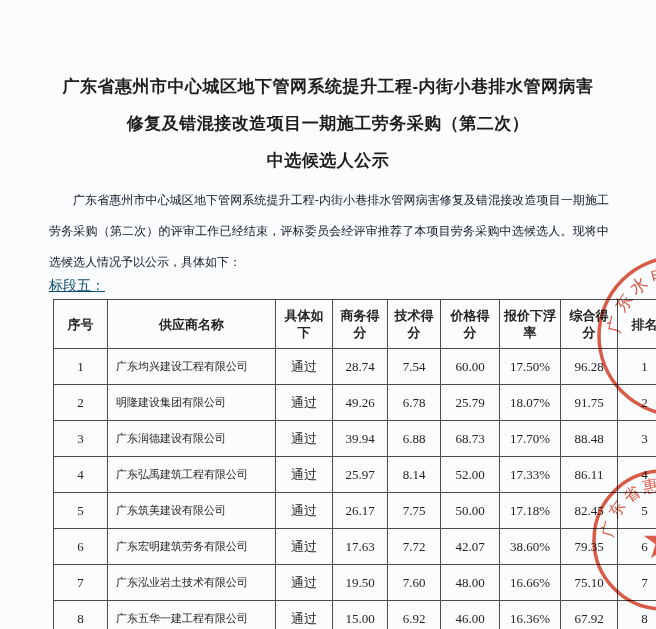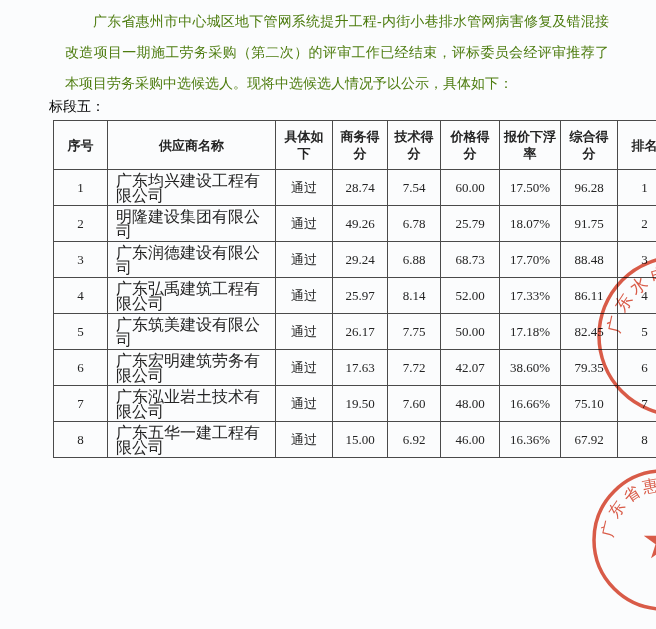--- a/index.html
+++ b/index.html
@@ -14,32 +14,33 @@
     margin:68px 40px 0 40px;
     text-align:center;
     font-family:"Liberation Sans", sans-serif;
     font-weight:700;
     font-size:17px;
     line-height:37px;
     color:#1d1d1d;
     letter-spacing:0.5px;
   }
   .body-par{
-    margin:6px 47px 0 65px;
-    font-size:14px;
+    margin:6px 47px 0 49px;
+    font-size:12px;
     line-height:31px;
     text-indent:2em;
     text-align:justify;
-    color:#4d7c0f;
+    color:#0f172a;
   }
   .section-label{
     margin:0 0 5px 49px;
     font-size:14px;
     line-height:16px;
-    color:#000000;
+    color:#0c4a6e;
+    text-decoration:underline;
   }
   table.results{
     margin-left:53px;
     width:537px;
     border-collapse:collapse;
     table-layout:fixed;
     font-size:13px;
     color:#242424;
   }
   table.results th, table.results td{
@@ -55,40 +56,45 @@
     line-height:17px;
     padding:2px 4px;
   }
   table.results td{
     height:31px;
     line-height:15px;
   }
   table.results td:nth-child(2){
     text-align:left;
     padding:2px 8px;
-    font-size:16px;
+    font-size:11px;
   }
   .col-0{width:45px}.col-1{width:159px}.col-2{width:48px}
   .col-3{width:46px}.col-4{width:44px}.col-5{width:50px}
   .col-6{width:52px}.col-7{width:48px}.col-8{width:45px}
   .seal{
     position:absolute;
     mix-blend-mode:multiply;
     opacity:0.88;
     pointer-events:none;
   }
   .seal-upper{left:593px;top:251px;}
   .seal-lower{left:588px;top:465px;}
   .seal text{font-family:"Liberation Sans", sans-serif;}
 </style>
 </head>
 <body>
 
 <div class="page">
 
+  <div class="title-block">
+    <div>广东省惠州市中心城区地下管网系统提升工程-内街小巷排水管网病害</div>
+    <div>修复及错混接改造项目一期施工劳务采购（第二次）</div>
+    <div>中选候选人公示</div>
+  </div>
 
   <p class="body-par">广东省惠州市中心城区地下管网系统提升工程-内街小巷排水管网病害修复及错混接改造项目一期施工劳务采购（第二次）的评审工作已经结束，评标委员会经评审推荐了本项目劳务采购中选候选人。现将中选候选人情况予以公示，具体如下：</p>
 
   <div class="section-label">标段五：</div>
 
   <table class="results">
     <thead>
         <tr>
           <th class="col-0">序号</th>
           <th class="col-1">供应商名称</th>
@@ -121,21 +127,21 @@
           <td class="col-4">6.78</td>
           <td class="col-5">25.79</td>
           <td class="col-6">18.07%</td>
           <td class="col-7">91.75</td>
           <td class="col-8">2</td>
         </tr>
         <tr>
           <td class="col-0">3</td>
           <td class="col-1">广东润德建设有限公司</td>
           <td class="col-2">通过</td>
-          <td class="col-3">29.24</td>
+          <td class="col-3">39.94</td>
           <td class="col-4">6.88</td>
           <td class="col-5">68.73</td>
           <td class="col-6">17.70%</td>
           <td class="col-7">88.48</td>
           <td class="col-8">3</td>
         </tr>
         <tr>
           <td class="col-0">4</td>
           <td class="col-1">广东弘禹建筑工程有限公司</td>
           <td class="col-2">通过</td>

